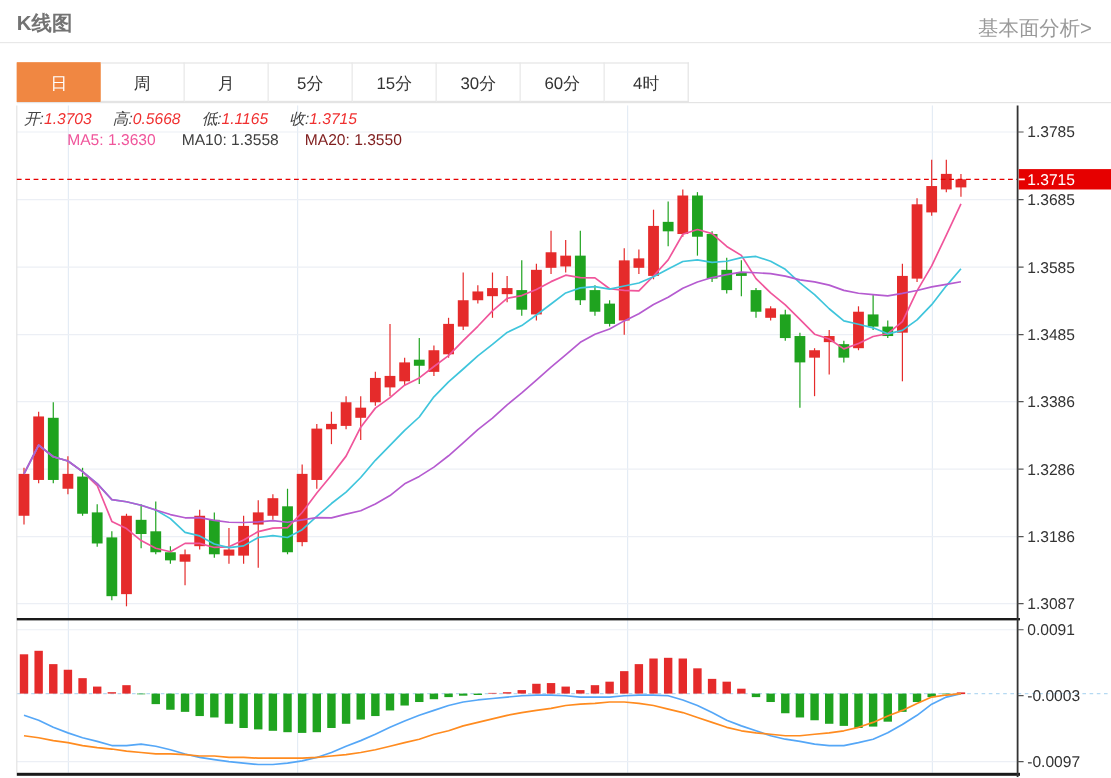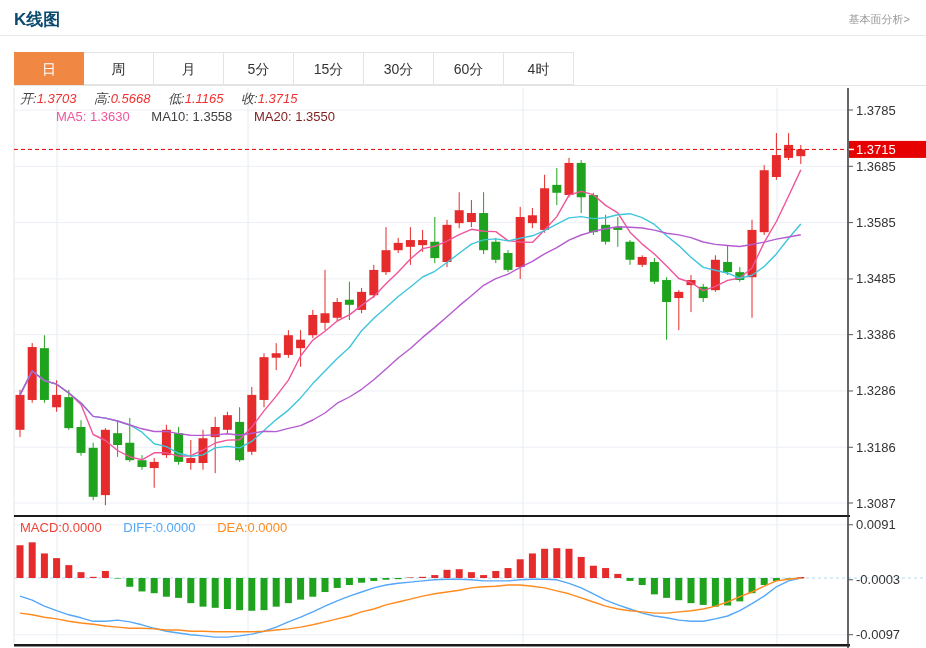--- a/index.html
+++ b/index.html
@@ -1,19 +1,19 @@
 <!DOCTYPE html>
 <html><head>
 <meta charset="utf-8">
 <style>
   html,body{margin:0;padding:0;background:#fff;}
   #app{position:relative;width:926px;height:648px;background:#fff;overflow:hidden;
        font-family:"Liberation Sans","DejaVu Sans",sans-serif;}
-  .page-title{position:absolute;left:14px;top:8px;font-size:17px;font-weight:bold;color:#0c4a6e;}
-  .top-link{position:absolute;right:16px;top:12px;font-size:11px;color:#999;cursor:pointer;text-decoration:none;}
+  .page-title{position:absolute;left:14px;top:8px;font-size:17px;font-weight:bold;color:#737373;}
+  .top-link{position:absolute;right:16px;top:12px;font-size:17px;color:#999;cursor:pointer;text-decoration:none;}
   .header-divider{position:absolute;left:0;top:35px;width:926px;height:1px;background:#e8e8e8;}
   .tabbar{position:absolute;left:14px;top:52px;right:0;height:34px;display:flex;border-bottom:1px solid #e4e4e4;box-sizing:border-box;}
   .tab{width:70px;height:33px;line-height:33px;text-align:center;font-size:14px;color:#333;
        border:1px solid #e4e4e4;border-left:none;box-sizing:border-box;cursor:pointer;background:#fff;}
   .tab:first-child{border-left:1px solid #e4e4e4;}
   .tab.active{background:#f08742;border-color:#f08742;color:#fff;}
   .overlay-row{position:absolute;left:20px;font-size:13px;white-space:nowrap;z-index:3;}
   .pair{margin-right:14px;font-style:italic;}
   .lbl{color:#444;}
   .val{color:#f03030;}
@@ -48,25 +48,20 @@
     <span class="pair"><span class="lbl">低:</span><span class="val">1.1165</span></span>
     <span class="pair"><span class="lbl">收:</span><span class="val">1.3715</span></span>
   </div>
 
   <div class="overlay-row" style="top:109px;">
     <span class="ma-pair ma5"><span>MA5:</span> <span>1.3630</span></span>
     <span class="ma-pair ma10"><span>MA10:</span> <span>1.3558</span></span>
     <span class="ma-pair ma20"><span>MA20:</span> <span>1.3550</span></span>
   </div>
 
-  <div class="overlay-row" style="top:520px;">
-    <span class="ma-pair macd-l"><span>MACD:</span><span>0.0000</span></span>
-    <span class="ma-pair diff-l"><span>DIFF:</span><span>0.0000</span></span>
-    <span class="ma-pair dea-l"><span>DEA:</span><span>0.0000</span></span>
-  </div>
 
   <svg id="chart" width="926" height="648" viewBox="0 0 926 648">
       <line x1="57" y1="88" x2="57" y2="644" stroke="#e4ecf5" stroke-width="1"></line>
       <line x1="248" y1="88" x2="248" y2="644" stroke="#e4ecf5" stroke-width="1"></line>
       <line x1="523" y1="88" x2="523" y2="644" stroke="#e4ecf5" stroke-width="1"></line>
       <line x1="777" y1="88" x2="777" y2="644" stroke="#e4ecf5" stroke-width="1"></line>
       <line x1="14" y1="110" x2="848" y2="110" stroke="#eceff5" stroke-width="1"></line>
       <line x1="14" y1="166.30372492836673" x2="848" y2="166.30372492836673" stroke="#eceff5" stroke-width="1"></line>
       <line x1="14" y1="222.60744985673347" x2="848" y2="222.60744985673347" stroke="#eceff5" stroke-width="1"></line>
       <line x1="14" y1="278.91117478510023" x2="848" y2="278.91117478510023" stroke="#eceff5" stroke-width="1"></line>

